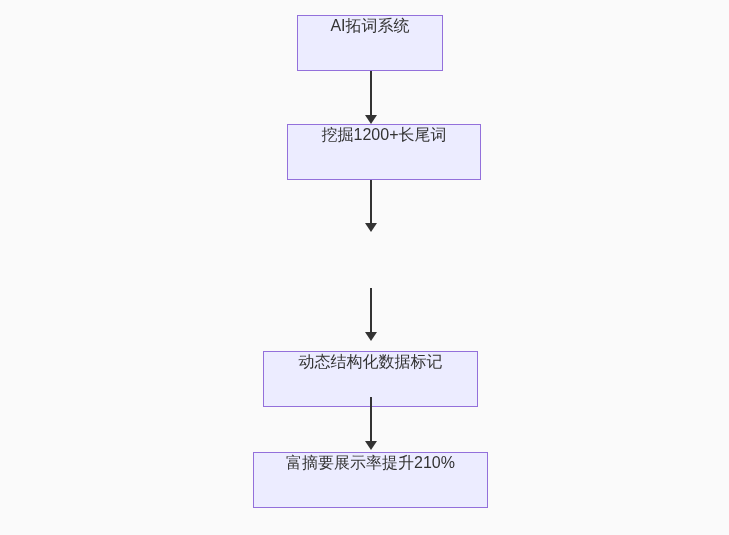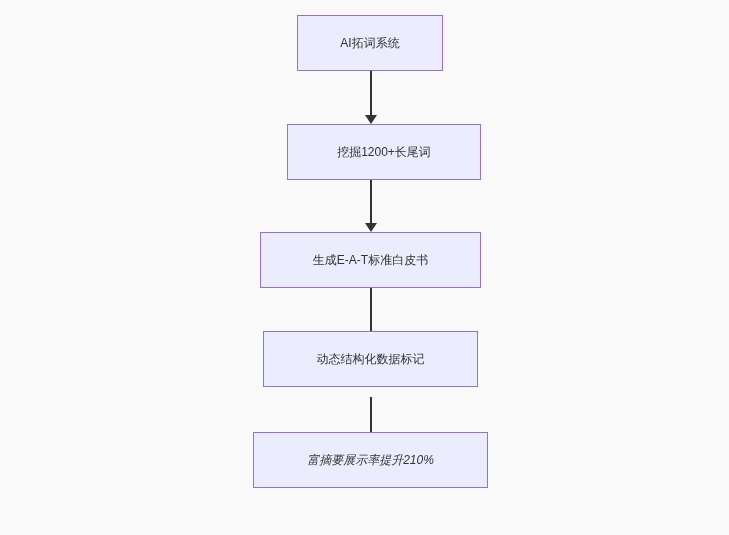--- a/index.html
+++ b/index.html
@@ -18,32 +18,32 @@
     width: 729px;
     height: 535px;
   }
   .node {
     position: absolute;
     box-sizing: border-box;
     background: var(--node-fill, #ECECFF);
     border: 1px solid var(--node-border, #9370DB);
     color: var(--node-text, #333333);
     display: flex;
-    align-items: center;
+    align-items: flex-start;
     justify-content: center;
-    font-size: 12px;
+    font-size: 16px;
     line-height: 1.2;
     text-align: center;
     white-space: nowrap;
   }
   .node-1 { left: 297px; top: 15px;  width: 146px; height: 56px; }
   .node-2 { left: 287px; top: 124px; width: 194px; height: 56px; }
   .node-3 { left: 260px; top: 232px; width: 221px; height: 56px; }
-  .node-4 { left: 263px; top: 331px; width: 215px; height: 56px; }
-  .node-5 { left: 253px; top: 432px; width: 235px; height: 56px; font-style: italic; }
+  .node-4 { left: 263px; top: 351px; width: 215px; height: 56px; }
+  .node-5 { left: 253px; top: 452px; width: 235px; height: 56px; }
 
   .edge {
     position: absolute;
     left: 364px;
     width: 14px;
   }
   .edge::before {
     
     content: "";
     position: absolute;
@@ -80,23 +80,20 @@
   </div>
 
   <div class="edge edge-1"></div>
 
   <div class="node node-2">
     <span>挖掘1200+长尾词</span>
   </div>
 
   <div class="edge edge-2"></div>
 
-  <div class="node node-3">
-    <span>生成E-A-T标准白皮书</span>
-  </div>
 
   <div class="edge edge-3"></div>
 
   <div class="node node-4">
     <span>动态结构化数据标记</span>
   </div>
 
   <div class="edge edge-4"></div>
 
   <div class="node node-5">

